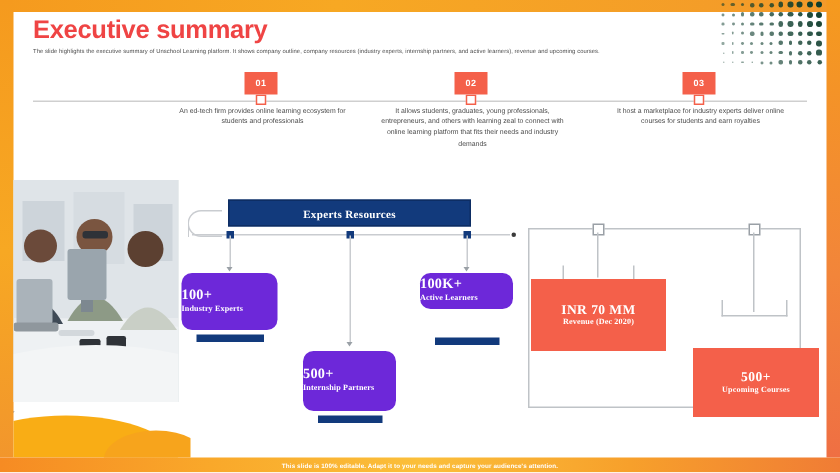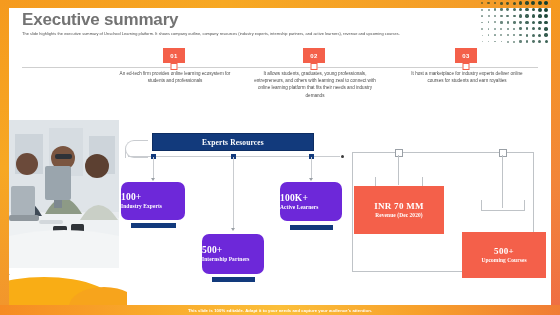--- a/index.html
+++ b/index.html
@@ -19,21 +19,21 @@
   .dots i{position:absolute;border-radius:50%;background:#0e3d2d;display:block;}
 
   
   .wave{position:absolute;left:9px;bottom:10px;width:118px;height:42px;overflow:hidden;}
   .wave .blob{position:absolute;left:-40px;top:14px;width:150px;height:70px;border-radius:50%/44%;background:#f9ad15;}
   .wave .blob2{position:absolute;left:60px;top:24px;width:70px;height:40px;border-radius:50% 50% 0 0;background:#f7a41c;}
   .wave .arc{position:absolute;left:-8px;top:-10px;width:140px;height:74px;border:1.1px solid #3c3630;border-radius:50%;background:transparent;
       clip-path:polygon(0 28%,100% 28%,100% 100%,0 100%);}
 
   
-  .title{position:absolute;left:22px;top:10px;font-size:17px;font-weight:bold;color:#737373;letter-spacing:-.2px;font-family:"Liberation Sans",sans-serif;text-align:center;}
+  .title{position:absolute;left:22px;top:10px;font-size:17px;font-weight:bold;color:#ef4444;letter-spacing:-.2px;font-family:"Liberation Sans",sans-serif;text-align:center;}
   .subtitle{position:absolute;left:22px;top:31px;width:500px;font-size:3.9px;color:#4a4a4a;line-height:6px;letter-spacing:.05px;white-space:nowrap;}
 
   
   .rail{position:absolute;left:22px;top:67px;width:516px;height:1px;background:#cfcfcf;}
   .badge{position:absolute;top:48px;width:22px;height:15px;background:#f4604a;color:#fff;font-size:6px;font-weight:bold;
       display:flex;align-items:center;justify-content:center;letter-spacing:.3px;}
   .badge .stem{position:absolute;left:50%;top:15px;transform:translateX(-50%);width:5px;height:5px;background:#fff;border:1px solid #f4604a;}
 
   .col{position:absolute;top:70px;text-align:center;font-size:4.6px;color:#4b4b4b;line-height:7.2px;}
 
@@ -245,21 +245,21 @@
     <div class="sub">Industry Experts</div>
   </div>
   <div class="shadowbar" style="left:131px;top:223px;width:45px"></div>
 
   <div class="stat" style="left:202px;top:234px;width:62px;height:40px">
     <div class="big">500+</div>
     <div class="sub">Internship Partners</div>
   </div>
   <div class="shadowbar" style="left:212px;top:277px;width:43px"></div>
 
-  <div class="stat" style="left:280px;top:182px;width:62px;height:39px">
+  <div class="stat" style="left:280px;top:182px;width:62px;height:24px">
     <div class="big">100K+</div>
     <div class="sub">Active Learners</div>
   </div>
   <div class="shadowbar" style="left:290px;top:225px;width:43px"></div>
 
   <div class="bracket"></div>
   <div class="sqnode" style="left:395px;top:149px"></div>
   <div class="sqnode" style="left:499px;top:149px"></div>
   <div class="vline" style="left:398px;top:155px;height:30px"></div>
   <div class="ubox" style="left:375px;top:177px;width:46px;height:9px"></div>

